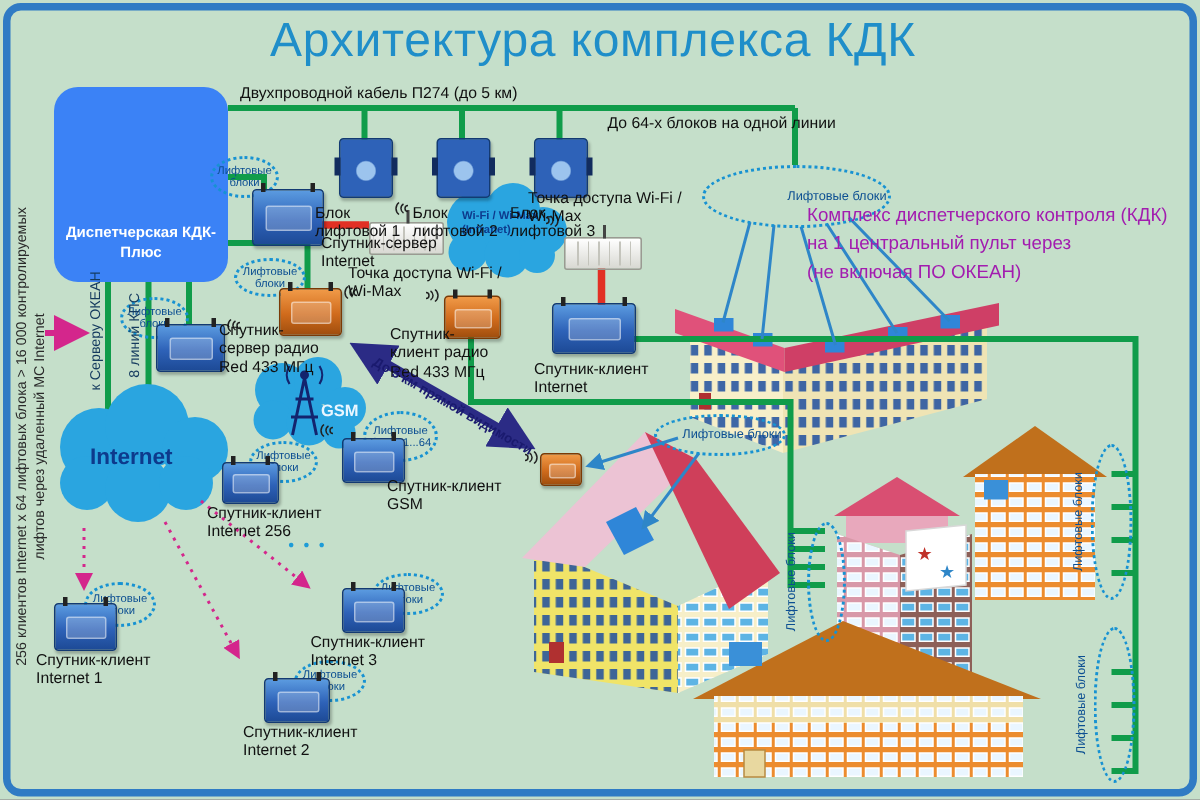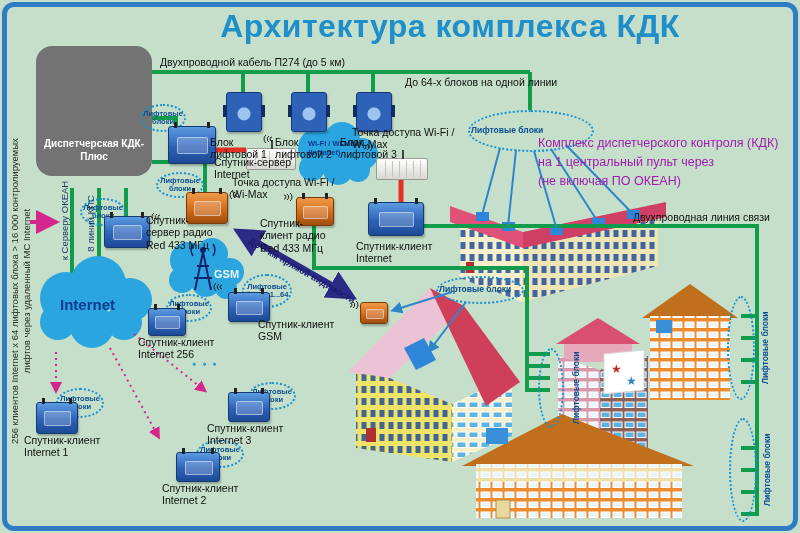--- a/index.html
+++ b/index.html
@@ -1,40 +1,40 @@
 <!DOCTYPE html>
 <html><head>
 <meta charset="utf-8">
 <style>
   html,body{margin:0;padding:0;background:#888;}
   #stage{position:relative;width:800px;height:533px;background:#c5dfca;overflow:hidden;
          font-family:"Liberation Sans",sans-serif;}
   .frame{position:absolute;inset:2px;border:5px solid #2f7bc4;border-radius:12px;pointer-events:none;z-index:50}
   .lbl{position:absolute;font-size:10.5px;line-height:1.18;color:#101010;z-index:20}
   .c{text-align:left}.r{text-align:right}.b{font-weight:bold}
-  #title{position:absolute;left:180px;top:8px;width:540px;text-align:center;
-         font-size:32px;font-weight:bold;color:#1f8ec9;letter-spacing:.5px;z-index:20}
+  #title{position:absolute;left:180px;top:8px;width:540px;text-align:left;
+         font-size:32px;font-weight:normal;color:#1f8ec9;letter-spacing:.5px;z-index:20}
   #info{position:absolute;left:538px;top:134px;width:252px;
         font-size:12.5px;line-height:1.5;color:#a21caf;z-index:20}
   #sidenote{position:absolute;left:-138px;top:278px;width:320px;height:26px;
         transform:rotate(-90deg);text-align:center;font-size:9.5px;line-height:1.3;color:#2a2a2a;z-index:20}
   .vtxt{position:absolute;transform:rotate(-90deg);transform-origin:center;
         font-size:9.5px;color:#143a5e;white-space:nowrap;text-align:center;z-index:20}
   .rangetxt{position:absolute;left:252px;top:236px;width:140px;transform:rotate(30deg);
         transform-origin:left top;font-size:9px;font-weight:bold;color:#1a1a6e;z-index:21}
   .dots{position:absolute;left:192px;top:360px;font-size:7px;color:#1e9cd7;letter-spacing:2px;font-weight:bold;z-index:20}
 
-  .panel{position:absolute;left:36px;top:46px;width:116px;height:130px;background:#737373;
+  .panel{position:absolute;left:36px;top:58px;width:116px;height:130px;background:#3b82f6;
          border-radius:16px;z-index:10}
   .panel .plbl{position:absolute;left:4px;top:92px;width:108px;text-align:center;color:#fff;
          font-weight:bold;font-size:10px;line-height:1.25}
 
   .ell{position:absolute;border:2px dotted #1792d2;border-radius:50%;color:#0c4f92;
-       font-weight:bold;font-size:7.5px;line-height:1.12;display:flex;align-items:center;
-       justify-content:flex-start;text-align:center;z-index:15;padding:1px;box-sizing:border-box}
+       font-weight:normal;font-size:7.5px;line-height:1.12;display:flex;align-items:center;
+       justify-content:flex-end;text-align:center;z-index:15;padding:1px;box-sizing:border-box}
   .ell.big{font-size:8.5px}
   .ell.v span{transform:rotate(-90deg);white-space:nowrap;font-size:8.5px}
 
   .router{position:absolute;background:linear-gradient(180deg,#5b9be0 0%,#2e62b8 55%,#1d4a96 100%);
           border:1px solid #133a72;border-radius:3px;z-index:16;box-shadow:1px 2px 2px rgba(0,0,0,.25)}
   .router.orange{background:linear-gradient(180deg,#f09a48 0%,#d06b1c 55%,#a04e0e 100%);border-color:#7a3a06}
   .router .scr{position:absolute;left:18%;top:28%;width:62%;height:42%;background:rgba(255,255,255,.22);
           border:1px solid rgba(255,255,255,.45);border-radius:2px}
   .router .ant{position:absolute;top:-5px;width:3px;height:6px;background:#222}
   .router .ant.a1{left:5px}.router .ant.a2{right:5px}
@@ -217,21 +217,20 @@
     <div>256 клиентов Internet х 64 лифтовых блока &gt; 16 000 контролируемых</div>
     <div>лифтов через удаленный МС Internet</div>
   </div>
 
   <div class="panel">
     <div class="plbl">Диспетчерская КДК-Плюс</div>
   </div>
 
   <div class="lbl c" style="left:160px;top:56px;width:240px">Двухпроводной кабель П274 (до 5 км)</div>
   <div class="lbl c" style="left:405px;top:76px;width:190px">До 64-х блоков на одной линии</div>
-  <div class="lbl r" style="left:598px;top:211px;width:172px">Двухпроводная линия связи</div>
   <div class="vtxt" style="left:14px;top:215px;width:100px">к Серверу ОКЕАН</div>
   <div class="vtxt" style="left:55px;top:218px;width:70px">8 линий КПС</div>
   <div class="rangetxt">До 5 км прямой видимости</div>
   <div class="dots">● ● ●</div>
 
   <div class="lbl b" style="left:60px;top:296px;font-size:15px;color:#0d3a8c">Internet</div>
   <div class="lbl b" style="left:214px;top:268px;font-size:11px;color:#eaf6ff">GSM</div>
   <div class="lbl b c" style="left:308px;top:140px;width:64px;font-size:7.5px;color:#0d3a8c">
     <div>Wi-Fi / Wi-Max</div>
     <div>(Intranet)</div>

